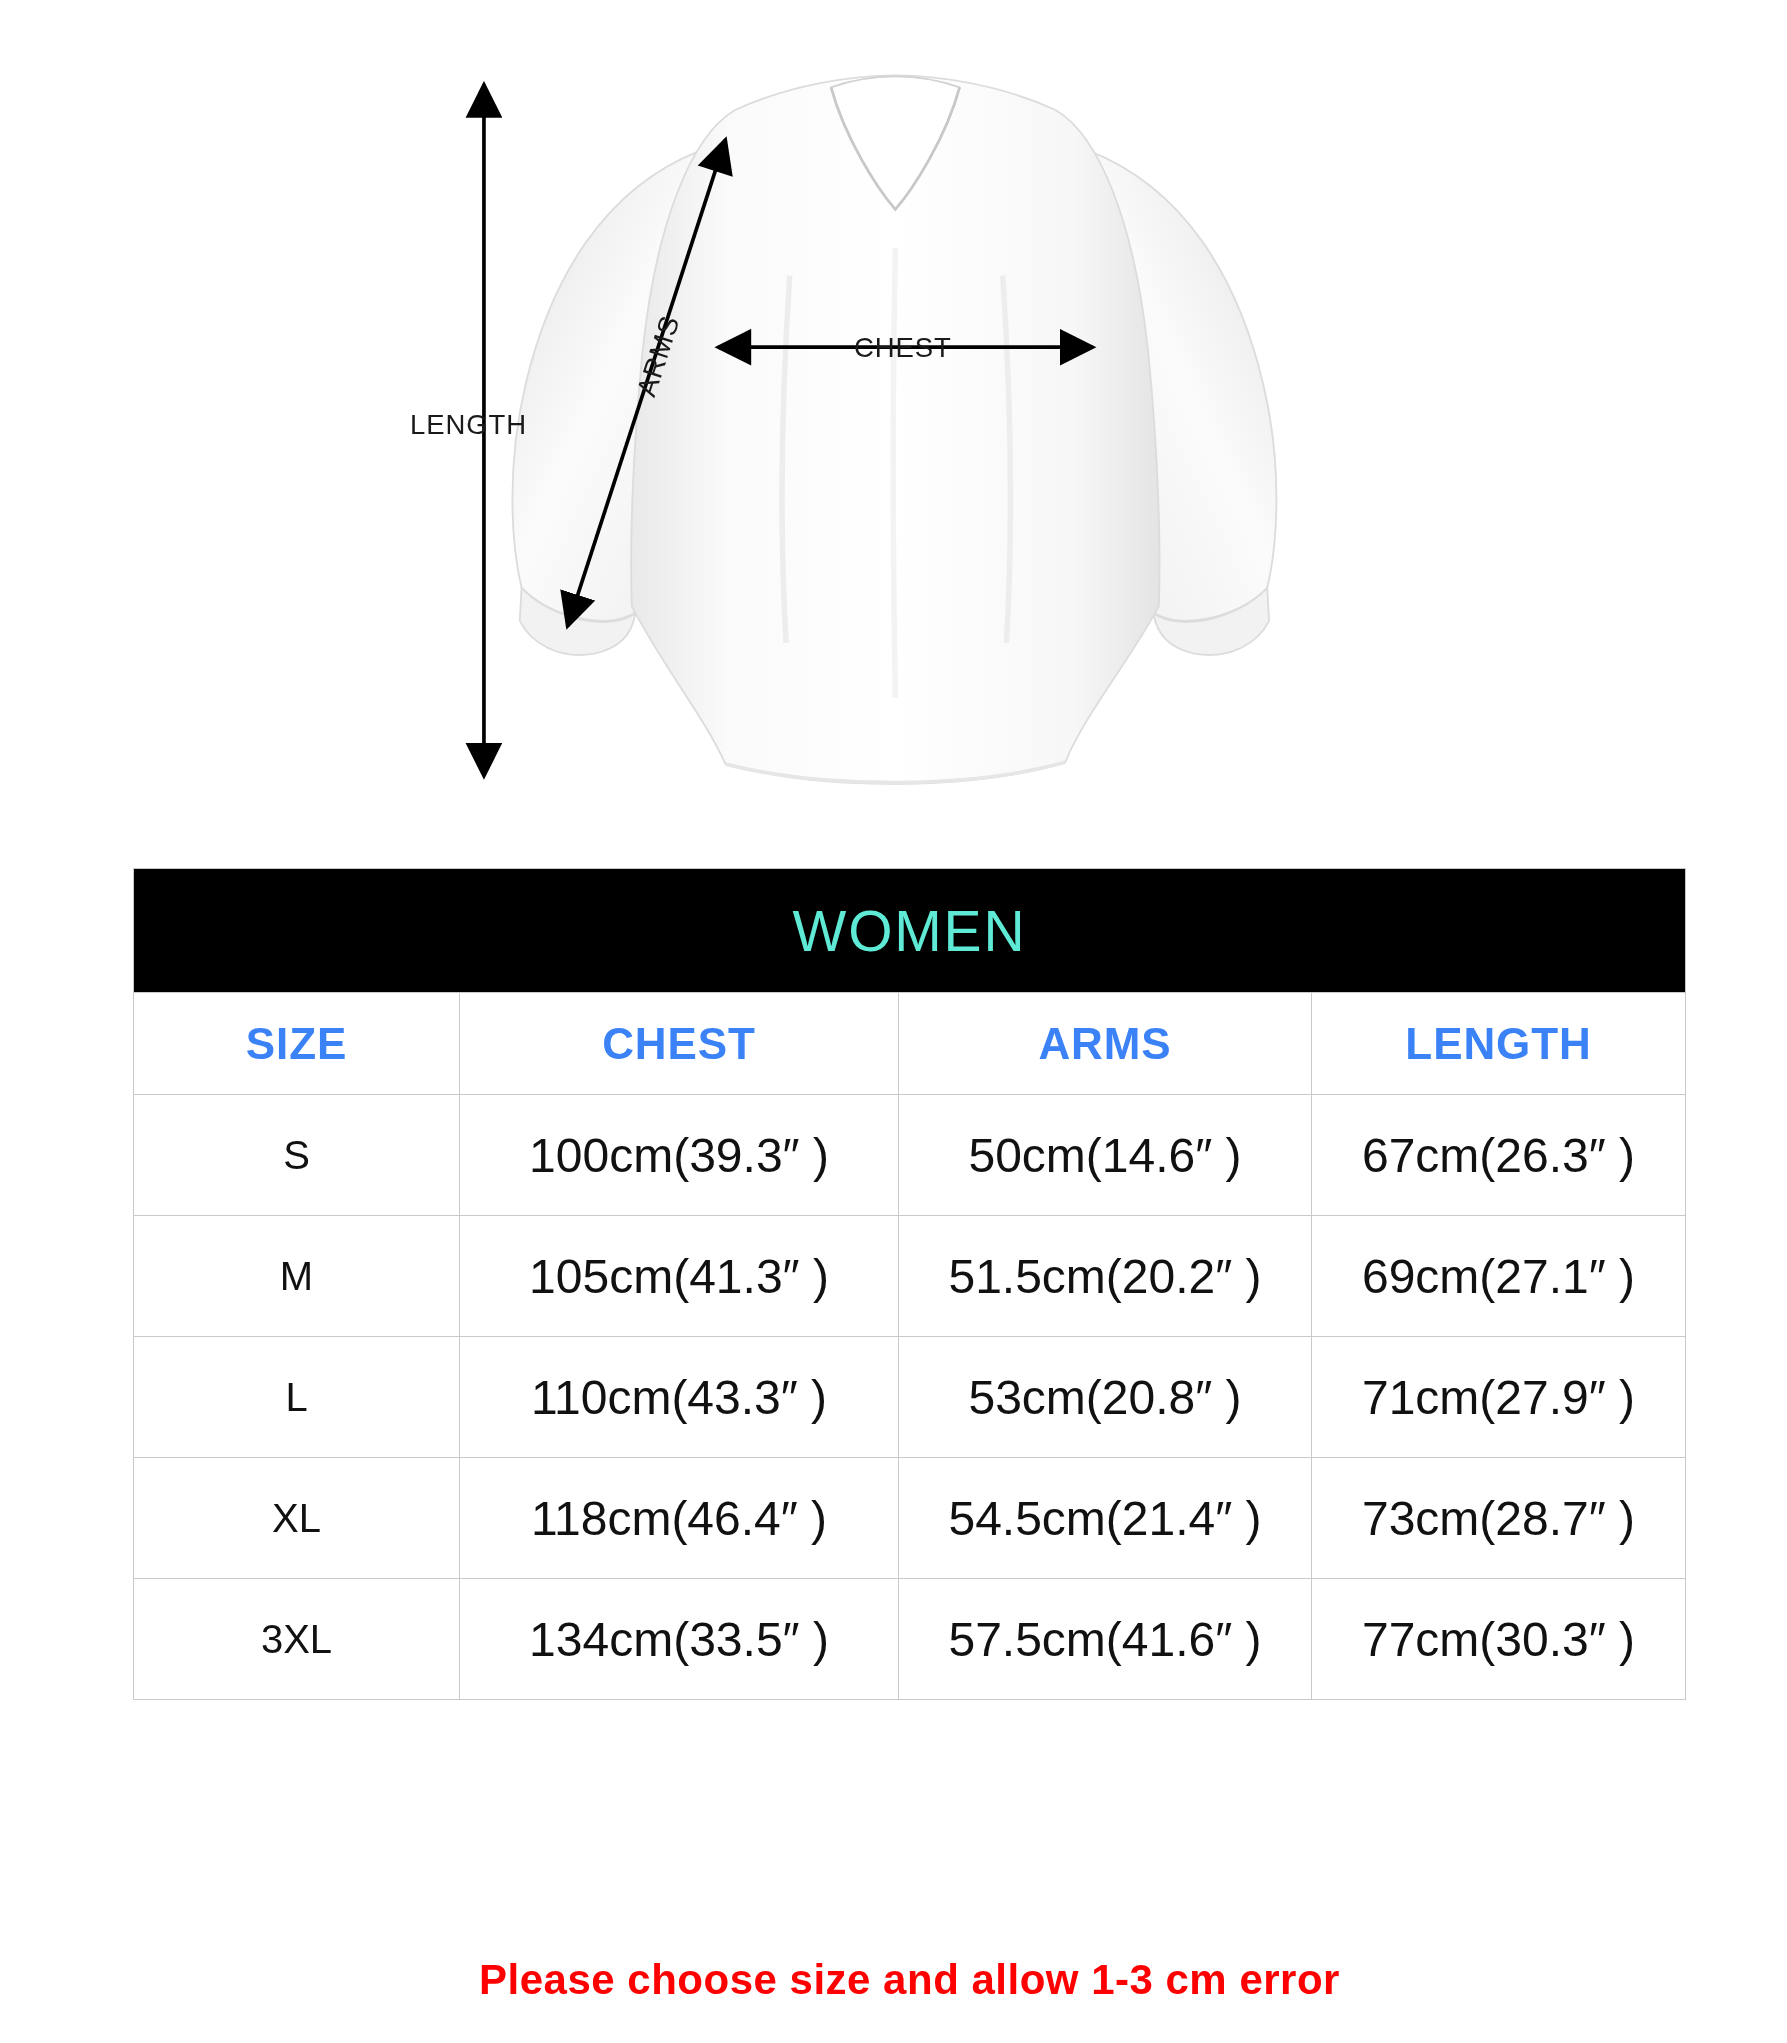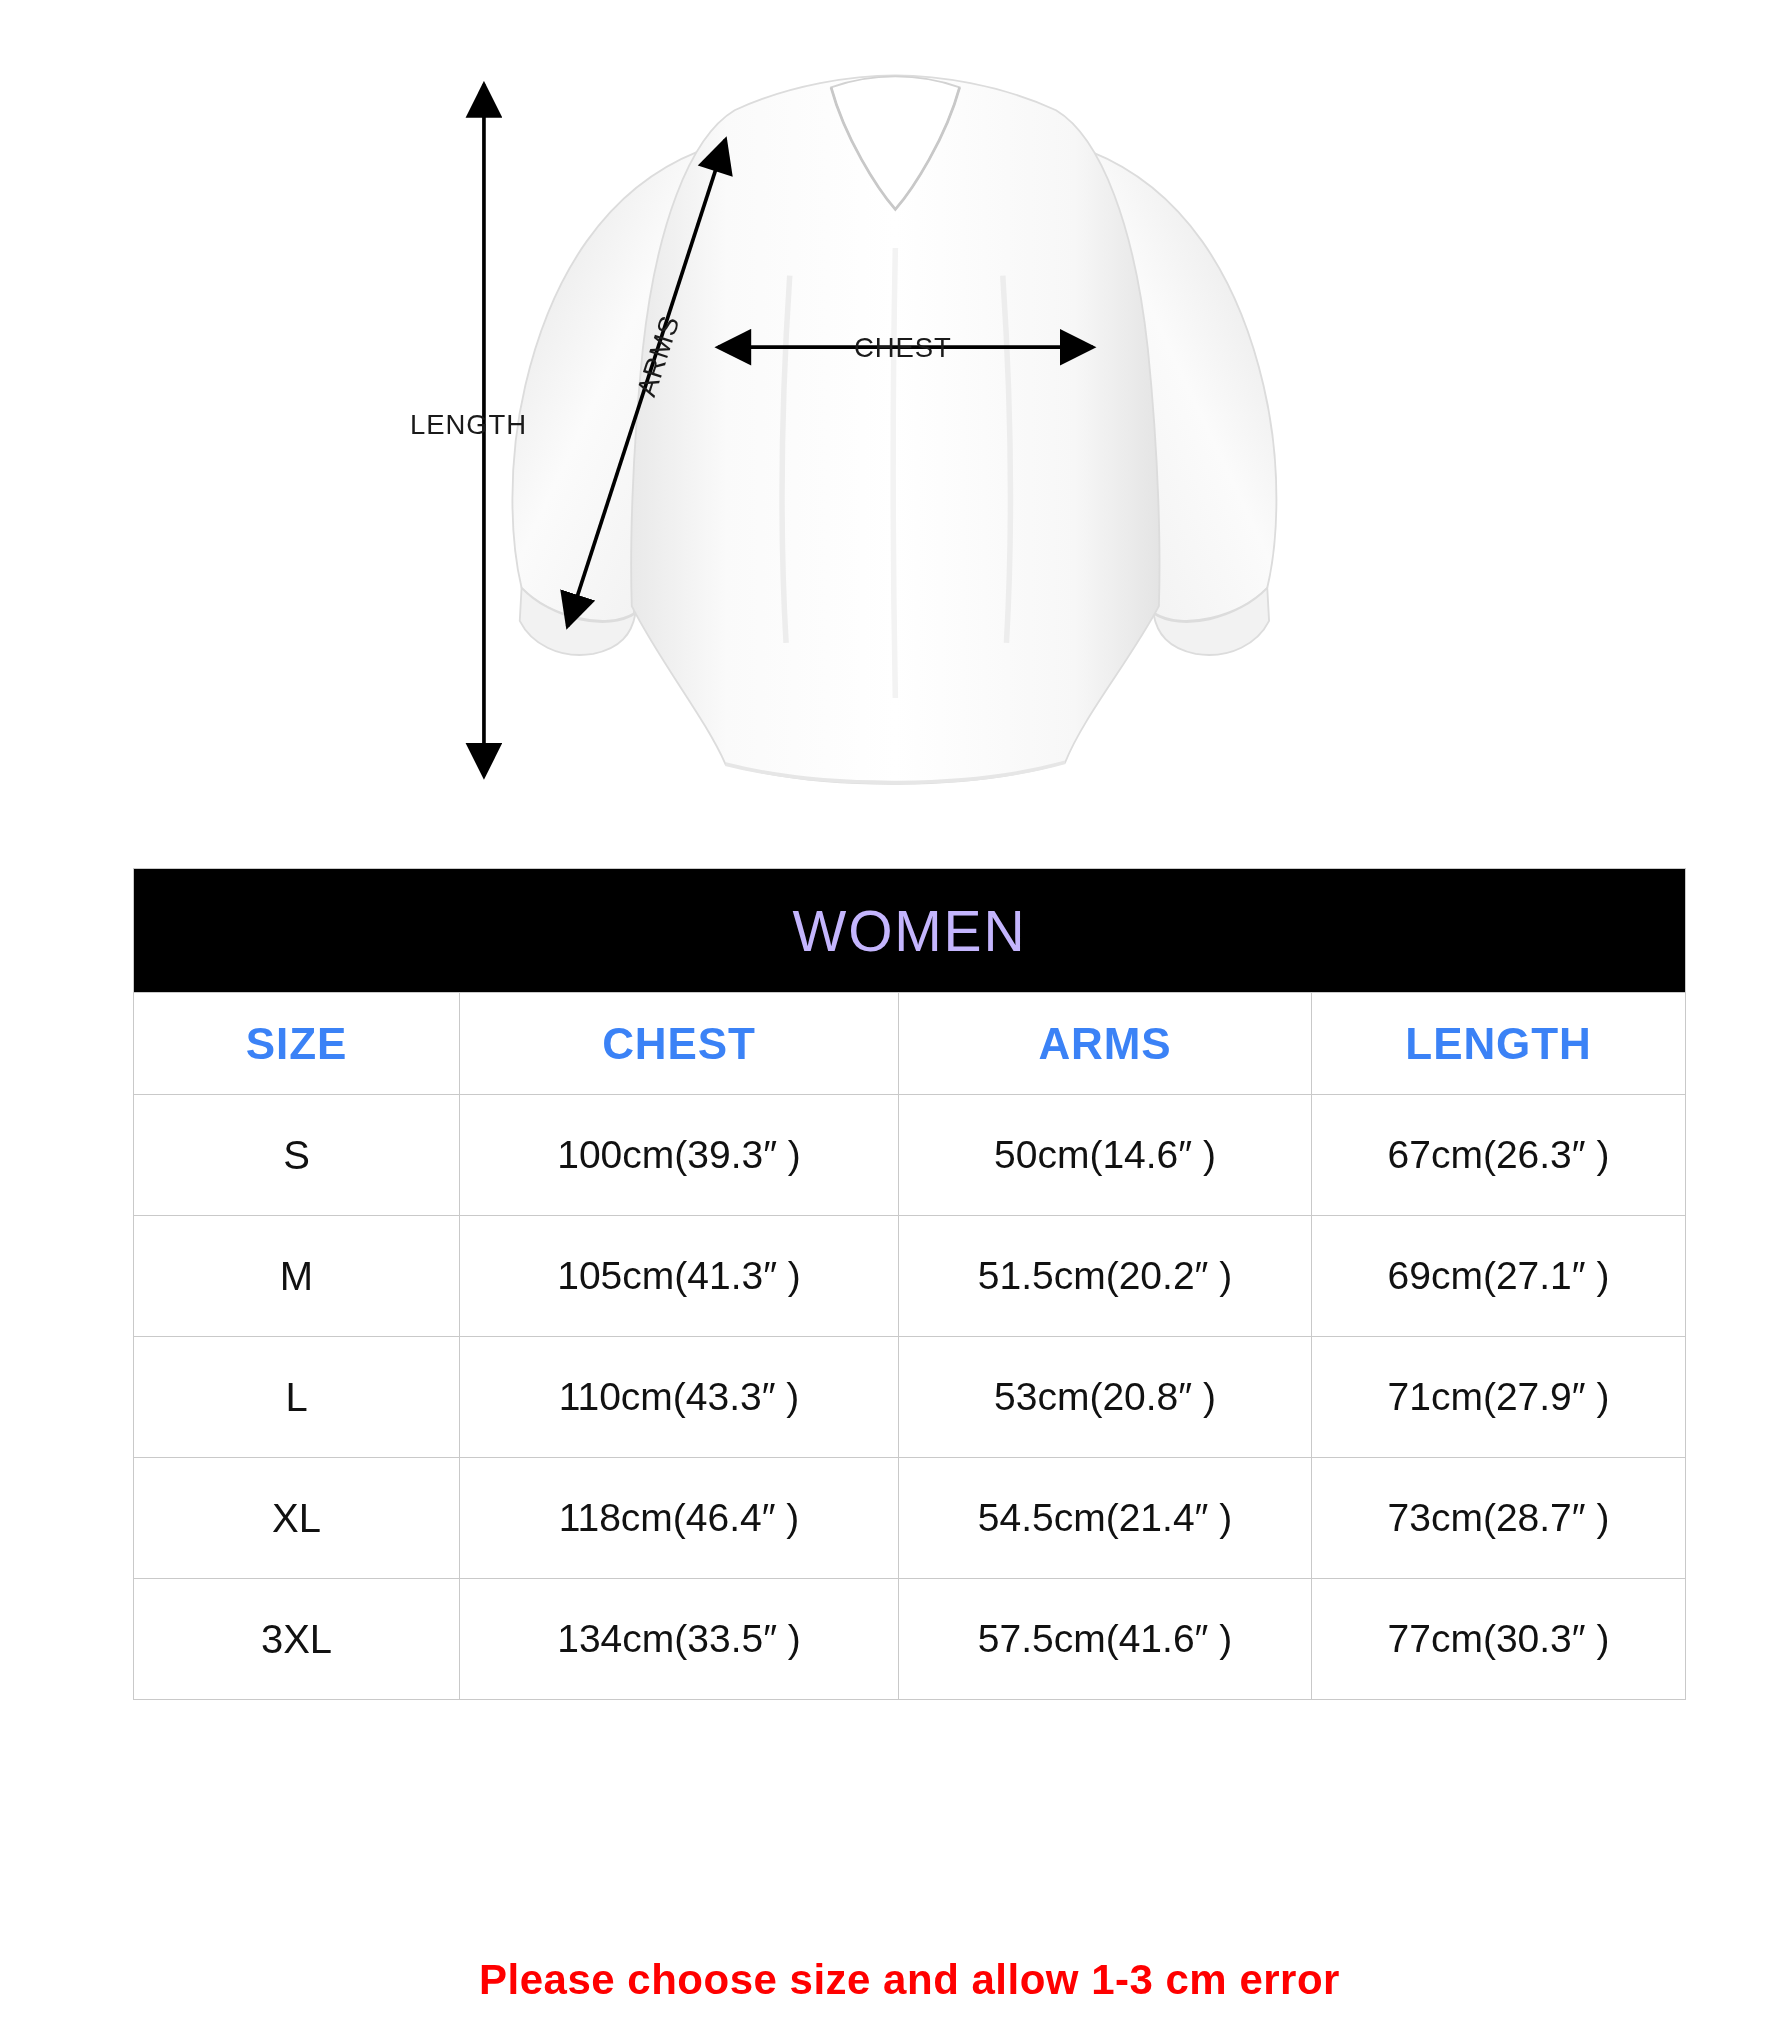--- a/index.html
+++ b/index.html
@@ -62,37 +62,37 @@
     width: 100%;
     table-layout: fixed;
   }
   table.size-table td, table.size-table th {
     border: 1.8px solid #c9c9c9;
     text-align: center;
     vertical-align: middle;
   }
   .title-row td {
     background: #000000;
-    color: #c4b5fd;
+    color: #5eead4;
     font-size: 57px;
     font-weight: 400;
     letter-spacing: 1.8px;
     height: 121px;
     border: 1.8px solid #000000;
     font-family: "Liberation Sans", sans-serif;
   }
   .head-row td {
     font-size: 44px;
     font-weight: bold;
     height: 99px;
     letter-spacing: 0.9px;
     color: #3b82f6;
   }
   .body-row td {
-    font-size: 39px;
+    font-size: 48px;
     height: 118px;
     color: #111;
     font-weight: 400;
   }
   .body-row td.size-cell {
     font-size: 40px;
   }
   .col-size { width: 326px; }
   .col-chest { width: 439px; }
   .col-arms { width: 413px; }

